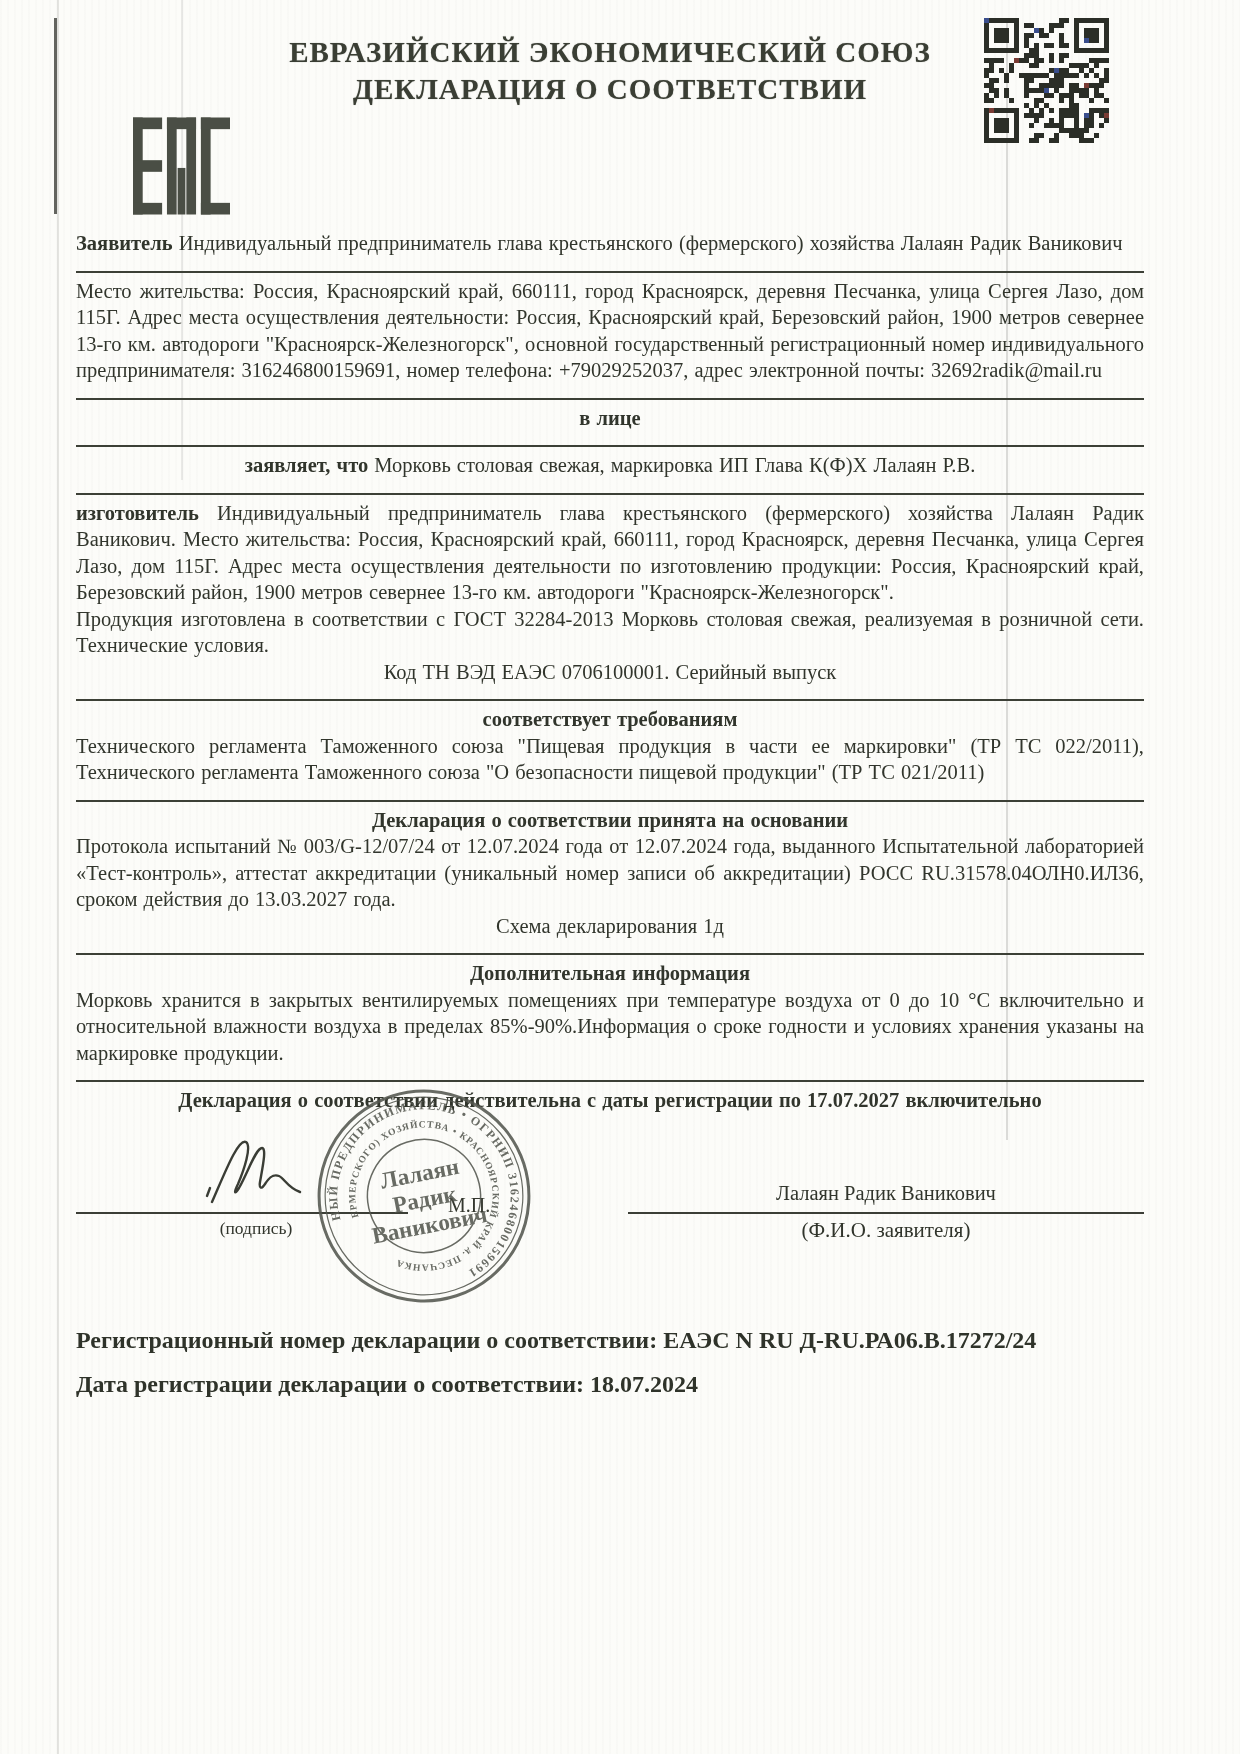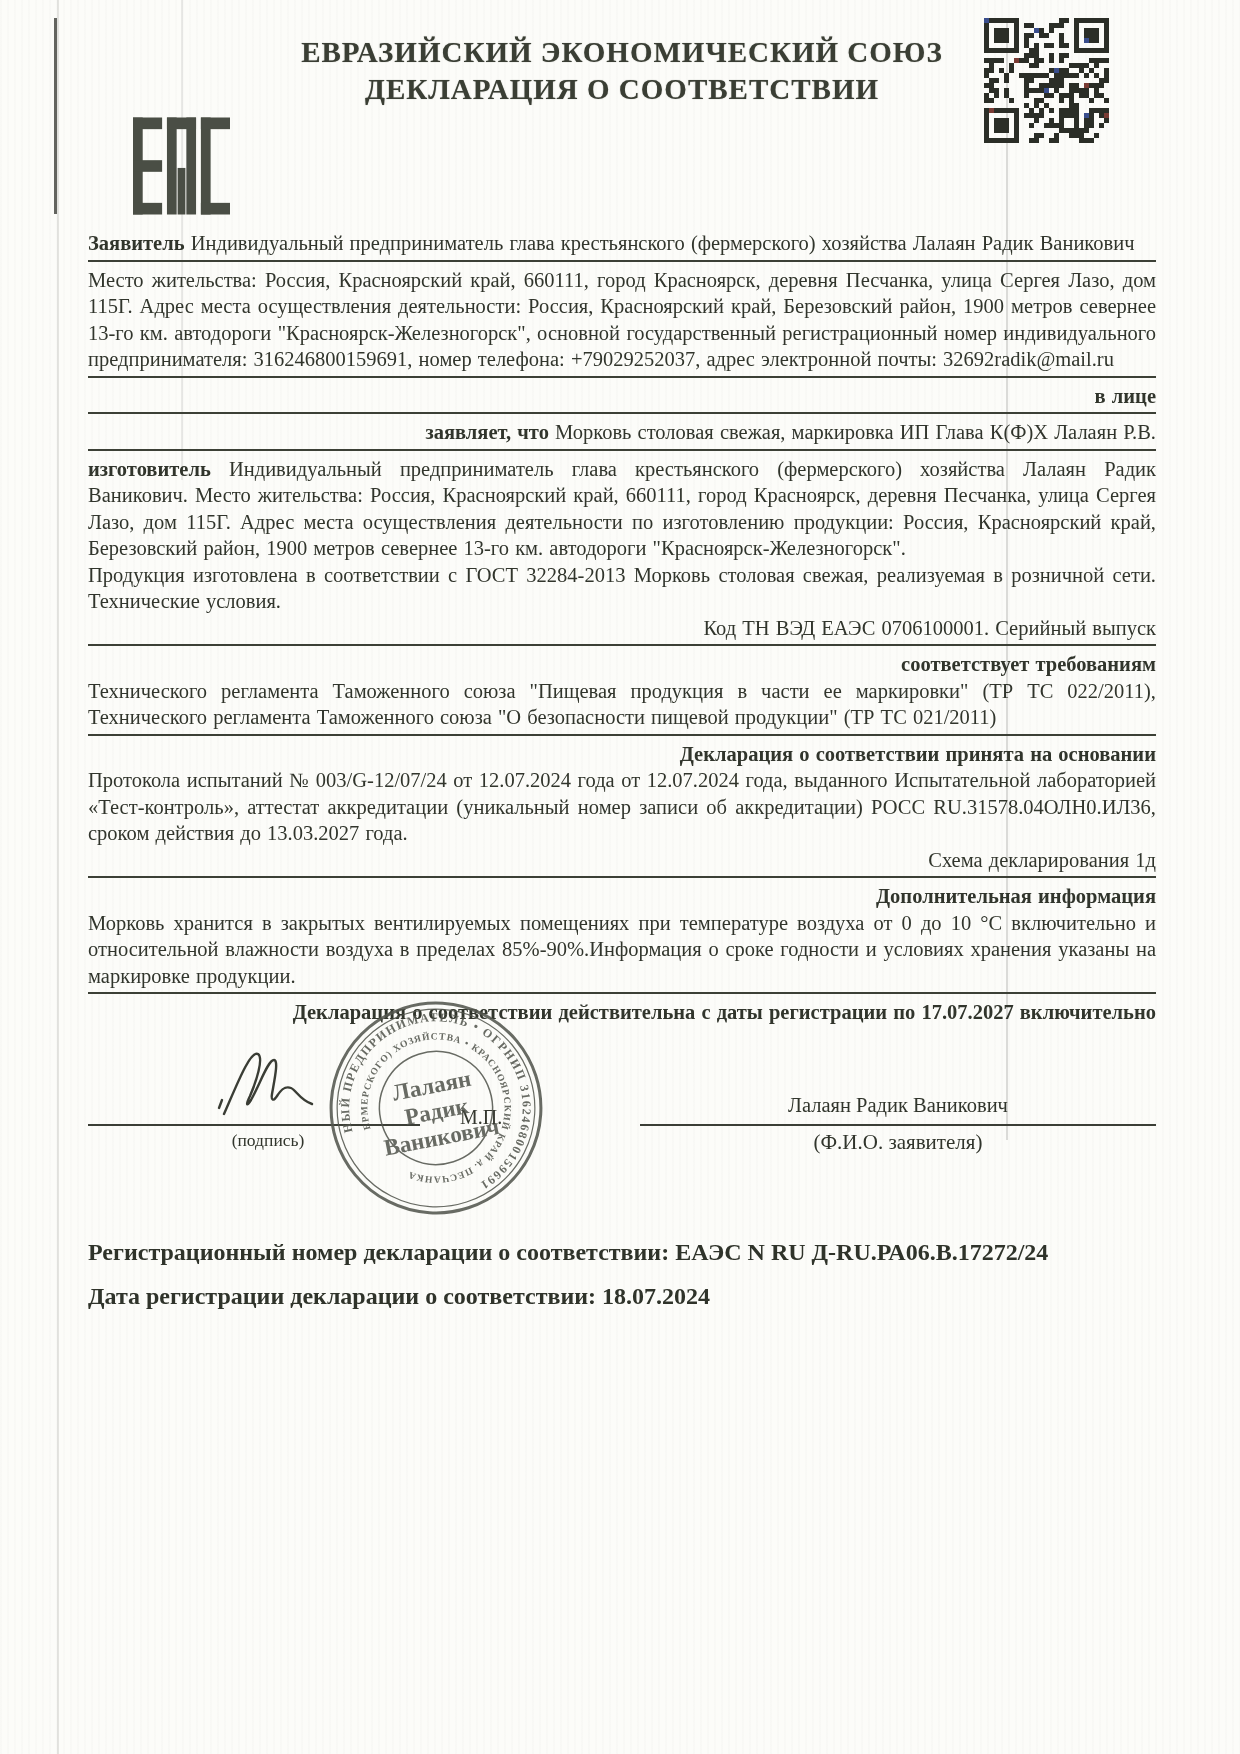--- a/index.html
+++ b/index.html
@@ -5,31 +5,31 @@
   html,body{margin:0;padding:0;background:#e8e8e4;}
   .page{position:relative;width:1240px;height:1754px;margin:0 auto;background:#fcfcf9;
         font-family:"Liberation Serif",serif;color:#31352c;overflow:hidden;
         background-image:repeating-linear-gradient(90deg, rgba(40,42,36,.015) 0 2px, transparent 2px 7px);}
   .artifact{position:absolute;pointer-events:none;}
   .art1{left:54px;top:18px;width:3px;height:196px;background:#23251f;opacity:.7;}
   .art2{left:57px;top:0;width:2px;height:1754px;background:rgba(70,72,64,.13);}
   .art3{left:1006px;top:20px;width:2px;height:1120px;background:rgba(70,72,64,.18);}
   .art4{left:181px;top:0;width:2px;height:480px;background:rgba(70,72,64,.10);}
 
-  .content{position:absolute;left:88px;top:0;width:1068px;}
+  .content{position:absolute;left:76px;top:0;width:1068px;}
   .doc-title{margin-top:34px;text-align:center;font-weight:bold;font-size:29px;line-height:37px;
              letter-spacing:1px;color:#3a3e34;text-shadow:0 0 1px rgba(58,62,52,.5);}
   .eac-logo{position:absolute;left:133px;top:116px;width:97px;height:100px;color:#4a4e45;}
   .qr{position:absolute;left:984px;top:18px;width:125px;height:125px;}
 
   .para{font-size:20.5px;line-height:26.5px;text-align:justify;margin:0;word-spacing:1px;}
-  .left{text-align:right;}
+  .left{text-align:center;}
   .lbl{font-weight:bold;}
   .sec{margin:0;}
-  .rule{border-bottom:2px solid #3c4036;padding-bottom:3px;margin-bottom:5px;}
+  .rule{border-bottom:2px solid #3c4036;padding-bottom:14px;margin-bottom:5px;}
   .first-sec{margin-top:122px;}
 
   .sig-block{position:relative;height:152px;margin-top:14px;}
   .sig-line{position:absolute;border-top:2px solid #3b3e36;}
   .line-left{left:0;top:84px;width:332px;}
   .line-right{left:552px;top:84px;width:516px;}
   .sig-caption{position:absolute;left:60px;top:90px;width:240px;text-align:center;font-size:17.5px;}
   .fio-name{position:absolute;left:552px;top:54px;width:516px;text-align:center;font-size:20.5px;}
   .fio-caption{position:absolute;left:552px;top:90px;width:516px;text-align:center;font-size:21px;}
   .sig-svg{position:absolute;left:128px;top:2px;width:110px;height:90px;}

